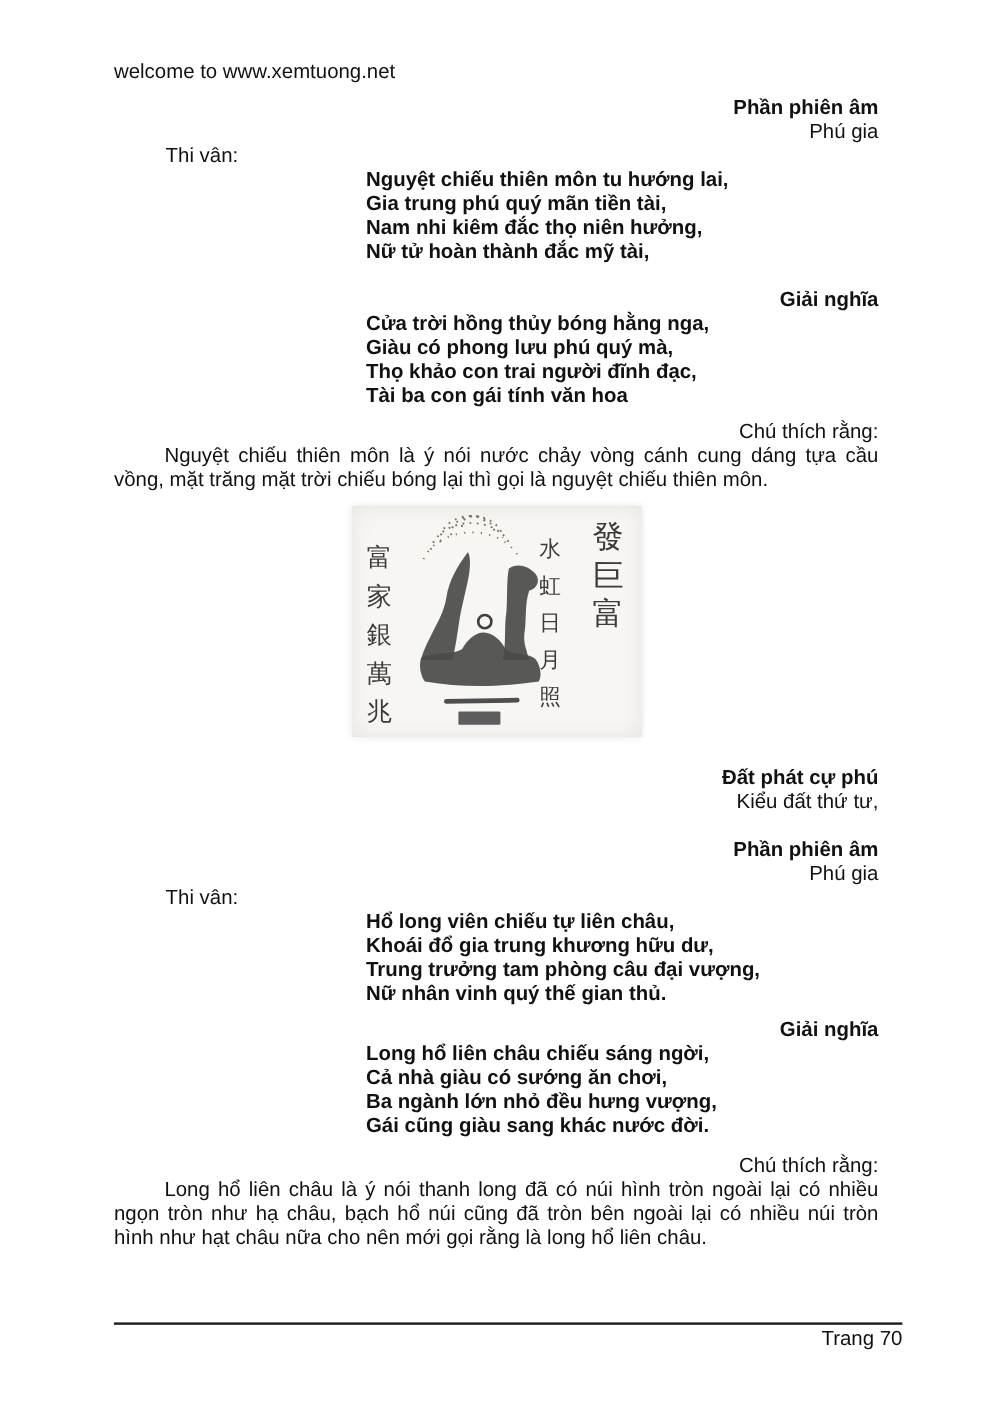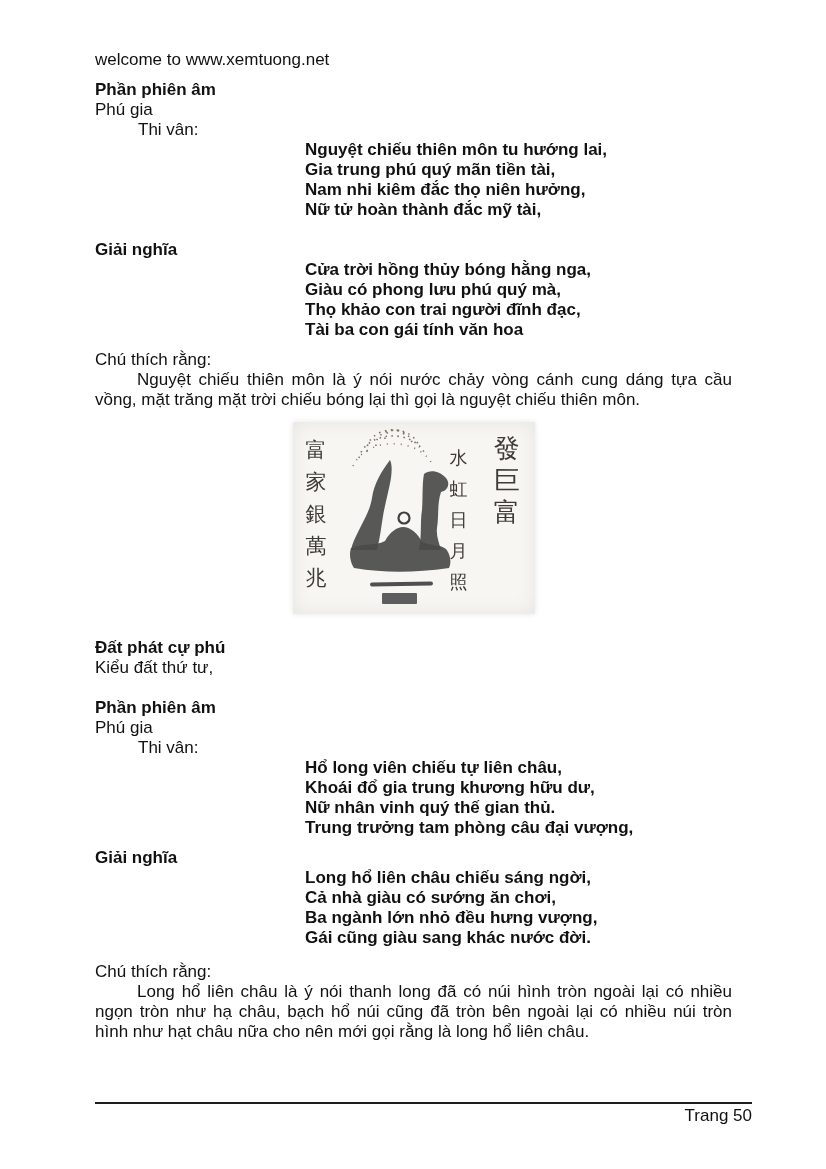--- a/index.html
+++ b/index.html
@@ -4,21 +4,21 @@
 <style>
   * { margin: 0; padding: 0; box-sizing: border-box; }
   html, body { background: #ffffff; }
   body {
     width: 826px; height: 1169px;
     position: relative; overflow: hidden;
     font-family: "Liberation Sans", "DejaVu Sans", sans-serif;
     font-size: 17px; line-height: 20px; color: #111;
   }
   .page { padding: 50px 94px 0 95px; position: relative; }
-  .center { text-align: left; }
+  .center { text-align: right; }
   .bold { font-weight: bold; }
   .mt10 { margin-top: 10px; }
   .mt14 { margin-top: 14px; }
   .mt20 { margin-top: 20px; }
   .mt24 { margin-top: 24px; }
   .label-indent { padding-left: 43px; }
   .poem { margin-left: 210px; font-weight: bold; }
   .para { text-align: justify; text-indent: 42px; }
 
   
@@ -31,21 +31,21 @@
   }
   .figure svg { position: absolute; left: 0; top: 0; }
   .cjk-col {
     position: absolute;
     width: 1.1em;
     word-break: break-all;
     font-family: "DejaVu Serif", "Liberation Serif", serif;
     color: #3d3a37;
     text-align: center;
   }
-  .col-left  { left: 12px;  top: 12px;  font-size: 21px; line-height: 32px; }
+  .col-left  { left: 12px;  top: 27px;  font-size: 21px; line-height: 32px; }
   .col-inner { left: 156px; top: 20px;  font-size: 18px; line-height: 31px; }
   .col-outer { left: 200px; top: 10px;  font-size: 26px; line-height: 32px; }
 
   .footer {
     position: absolute;
     left: 95px; right: 74px; top: 1102px;
     border-top: 2px solid #1c1c1c;
     text-align: right;
     padding-top: 2px;
   }
@@ -108,32 +108,32 @@
   <div class="center bold mt24">Đất phát cự phú</div>
   <div class="center">Kiểu đất thứ tư,</div>
 
   <div class="center bold mt20">Phần phiên âm</div>
   <div class="center">Phú gia</div>
   <div class="label-indent">Thi vân:</div>
 
   <div class="poem">
     <div>Hổ long viên chiếu tự liên châu,</div>
     <div>Khoái đổ gia trung khương hữu dư,</div>
+    <div>Trung trưởng tam phòng câu đại vượng,</div>
     <div>Nữ nhân vinh quý thế gian thủ.</div>
-    <div>Trung trưởng tam phòng câu đại vượng,</div>
   </div>
 
   <div class="center bold mt10">Giải nghĩa</div>
   <div class="poem">
     <div>Long hổ liên châu chiếu sáng ngời,</div>
     <div>Cả nhà giàu có sướng ăn chơi,</div>
     <div>Ba ngành lớn nhỏ đều hưng vượng,</div>
     <div>Gái cũng giàu sang khác nước đời.</div>
   </div>
 
   <div class="center mt14">Chú thích rằng:</div>
   <div class="para">Long hổ liên châu là ý nói thanh long đã có núi hình tròn ngoài lại có nhiều ngọn tròn như hạ châu, bạch hổ núi cũng đã tròn bên ngoài lại có nhiều núi tròn hình như hạt châu nữa cho nên mới gọi rằng là long hổ liên châu.</div>
 
 </div>
 
 <div class="footer">
-  <span>Trang 50</span>
+  <span>Trang 70</span>
 </div>
 
 </body></html>

